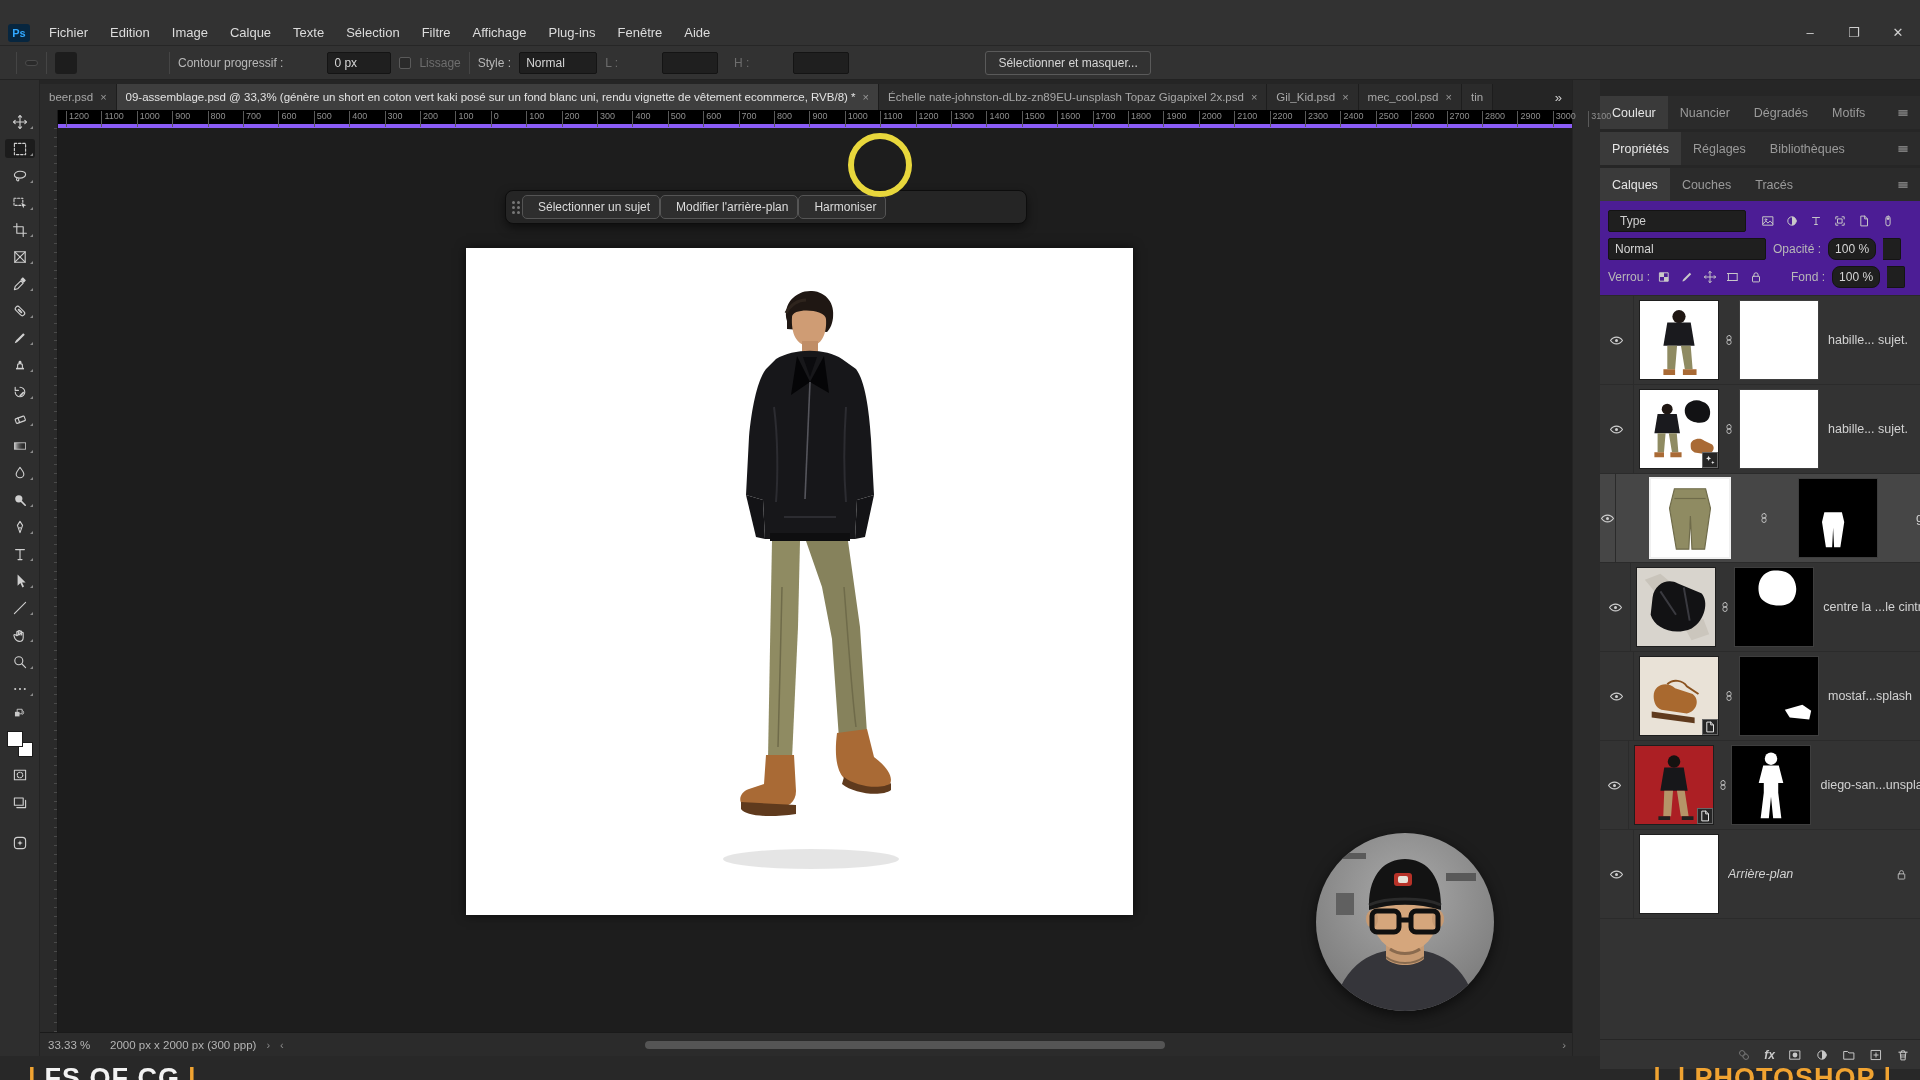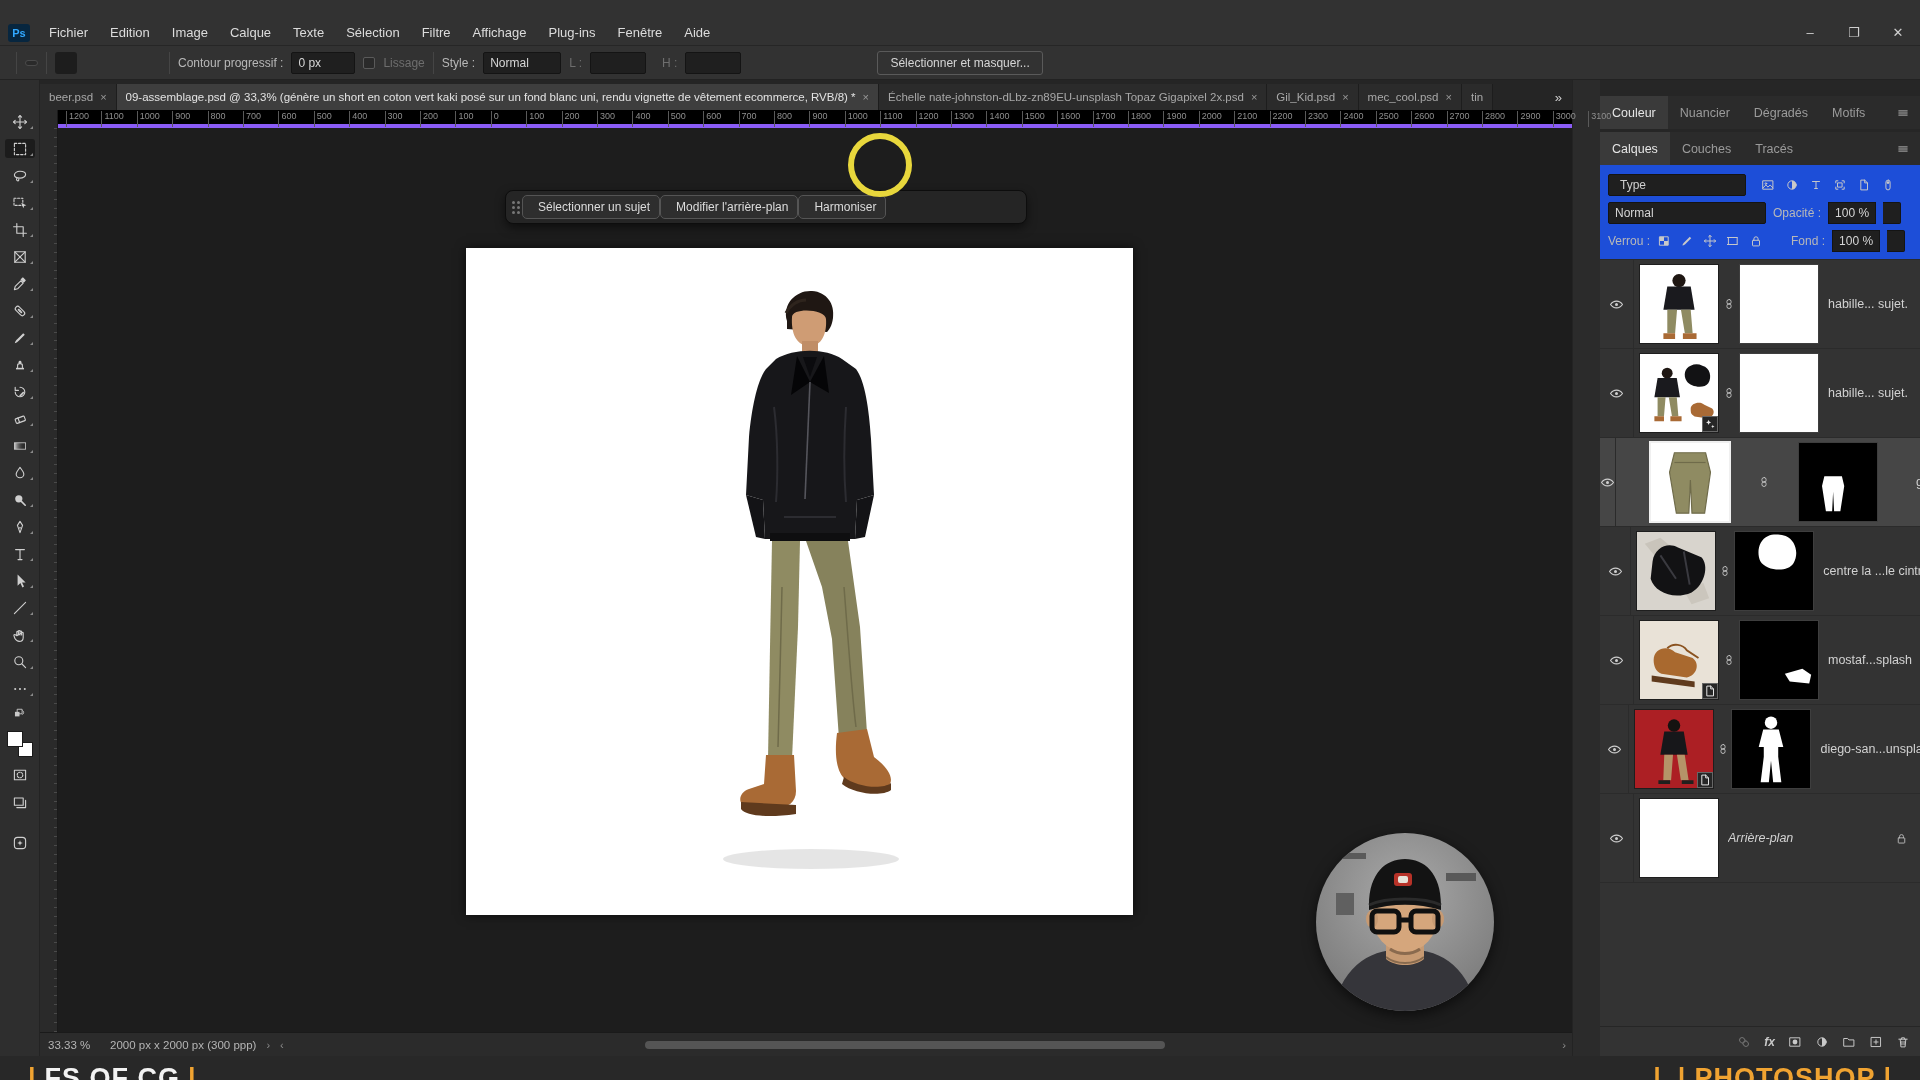--- a/index.html
+++ b/index.html
@@ -22,21 +22,21 @@
   
   .optionsbar{height:34px;display:flex;align-items:center;background:#323232;border-bottom:1px solid #222;padding:0 8px;gap:8px;font-size:12px;}
   .osep{width:1px;height:22px;background:#454545;}
   .tool-thumb{display:flex;align-items:center;gap:3px;padding:2px 4px;border:1px solid #4a4a4a;border-radius:3px;background:#2a2a2a;}
   .modes{display:flex;gap:6px;}
   .mode{width:22px;height:22px;display:flex;align-items:center;justify-content:center;border-radius:3px;}
   .mode.active{background:#1d1d1d;}
   .olabel{color:#b8b8b8;}
   .olabel.dim{color:#6e6e6e;}
   .oinput{width:64px;height:22px;background:#1f1f1f;border:1px solid #141414;border-radius:2px;
-          color:#d6d6d6;font-size:12px;padding:0 6px;font-family:"Liberation Sans",sans-serif;}
+          color:#d6d6d6;font-size:12px;padding:0 6px;font-family:"Liberation Sans",sans-serif;margin-left:36px;}
   .oinput.dim{color:#777;}
   .oinput.short{width:56px;}
   .dropdown{display:flex;align-items:center;justify-content:space-between;height:22px;background:#1f1f1f;
             border:1px solid #141414;border-radius:2px;padding:0 6px;min-width:78px;color:#d6d6d6;}
   .checkbox{width:12px;height:12px;border:1px solid #5a5a5a;border-radius:2px;background:#2a2a2a;}
   .obtn{height:24px;padding:0 12px;border:1px solid #5a5a5a;border-radius:3px;background:#323232;
         color:#d6d6d6;font-size:12px;display:flex;align-items:center;}
   .opt-right{margin-left:auto;display:flex;align-items:center;gap:16px;padding-right:6px;}
 
   
@@ -96,35 +96,35 @@
   .docinfo{color:#b5b5b5;}
   .statchev{color:#8a8a8a;font-size:11px;}
   .hthumb{position:absolute;left:605px;top:8px;width:520px;height:8px;border-radius:4px;background:#555;}
   .statend{position:absolute;right:6px;color:#8a8a8a;}
 
   
   .dockstrip{width:28px;background:#2b2b2b;border-left:1px solid #232323;display:flex;flex-direction:column;align-items:center;padding-top:22px;gap:18px;}
 
   
   .panels{width:320px;background:#262626;display:flex;flex-direction:column;padding-top:16px;gap:3px;}
-  .pgroup{background:#1d4ed8;}
+  .pgroup{background:#4c1d95;}
   .ptabs{display:flex;align-items:stretch;background:#2b2b2b;height:33px;font-size:12.5px;}
   .ptab{display:flex;align-items:center;padding:0 12px;color:#9b9b9b;}
   .ptab.active{background:#3a3a3a;color:#e6e6e6;}
   .pmenu{margin-left:auto;display:flex;align-items:center;padding-right:10px;color:#b5b5b5;}
   .grow{flex:1;display:flex;flex-direction:column;}
 
   .lyr-controls{padding:6px 8px 4px 8px;border-bottom:1px solid #2a2a2a;}
   .lc-row{display:flex;align-items:center;gap:7px;height:28px;font-size:12px;color:#b8b8b8;}
   .filterbox{display:flex;align-items:center;gap:5px;height:22px;background:#1f1f1f;border:1px solid #141414;
              border-radius:2px;padding:0 6px;width:138px;color:#cfcfcf;}
   .filterbox .cv{margin-left:auto;}
   .kindicons{display:flex;gap:10px;margin-left:8px;align-items:center;color:#c9c9c9;}
   .blendbox{width:158px;}
-  .valbox{display:flex;align-items:center;height:22px;background:#1f1f1f;border:1px solid #141414;border-radius:0;padding:0 6px;color:#d6d6d6;}
+  .valbox{display:flex;align-items:center;height:22px;background:#1f1f1f;border:1px solid #141414;border-radius:8px;padding:0 6px;color:#d6d6d6;}
   .valchev{width:18px;height:22px;display:flex;align-items:center;justify-content:center;background:#1f1f1f;border:1px solid #141414;border-left:none;border-radius:0 2px 2px 0;color:#9a9a9a;}
   .lockicons{display:flex;gap:9px;align-items:center;color:#c9c9c9;}
 
   .lyr-list{flex:1;overflow:hidden;background:#333;}
   .lyr-row{display:flex;align-items:center;height:89px;border-bottom:1px solid #2b2b2b;position:relative;}
   .lyr-row.selected{background:#464646;gap:29px;}
   .eyecell{width:34px;align-self:stretch;display:flex;align-items:center;justify-content:center;border-right:1px solid #2b2b2b;color:#cfcfcf;}
   .thumb{width:78px;height:78px;margin-left:6px;position:relative;flex-shrink:0;background:#fff;outline:1px solid #1e1e1e;}
   .thumb.sel{outline:2px solid #f0f0f0;}
   .thumb svg{width:100%;height:100%;}
@@ -636,20 +636,32 @@
             <div class="ptab">Dégradés</div>
             <div class="ptab">Motifs</div>
             <span class="pmenu">
               <svg viewBox="0 0 20 20" width="14" height="14" fill="none" stroke="currentColor" stroke-width="1.4" stroke-linecap="round" stroke-linejoin="round">
                 <path d="M4 7h12M4 10h12M4 13h12"></path>
               </svg>
             </span>
           </div>
       </div>
 
+      <div class="pgroup">
+        <div class="ptabs" id="propTabs">
+            <div class="ptab active">Propriétés</div>
+            <div class="ptab">Réglages</div>
+            <div class="ptab">Bibliothèques</div>
+            <span class="pmenu">
+              <svg viewBox="0 0 20 20" width="14" height="14" fill="none" stroke="currentColor" stroke-width="1.4" stroke-linecap="round" stroke-linejoin="round">
+                <path d="M4 7h12M4 10h12M4 13h12"></path>
+              </svg>
+            </span>
+          </div>
+      </div>
 
       <div class="pgroup grow">
         <div class="ptabs" id="layerTabs">
             <div class="ptab active">Calques</div>
             <div class="ptab">Couches</div>
             <div class="ptab">Tracés</div>
             <span class="pmenu">
               <svg viewBox="0 0 20 20" width="14" height="14" fill="none" stroke="currentColor" stroke-width="1.4" stroke-linecap="round" stroke-linejoin="round">
                 <path d="M4 7h12M4 10h12M4 13h12"></path>
               </svg>

